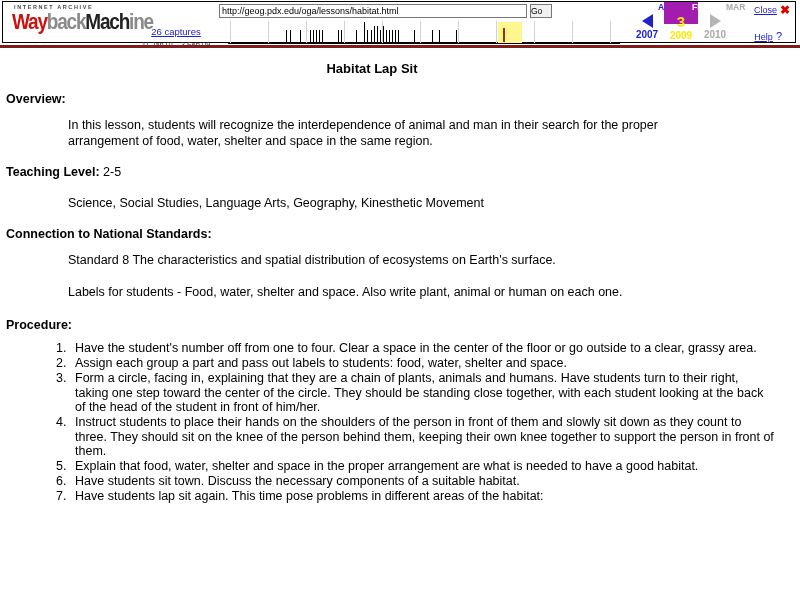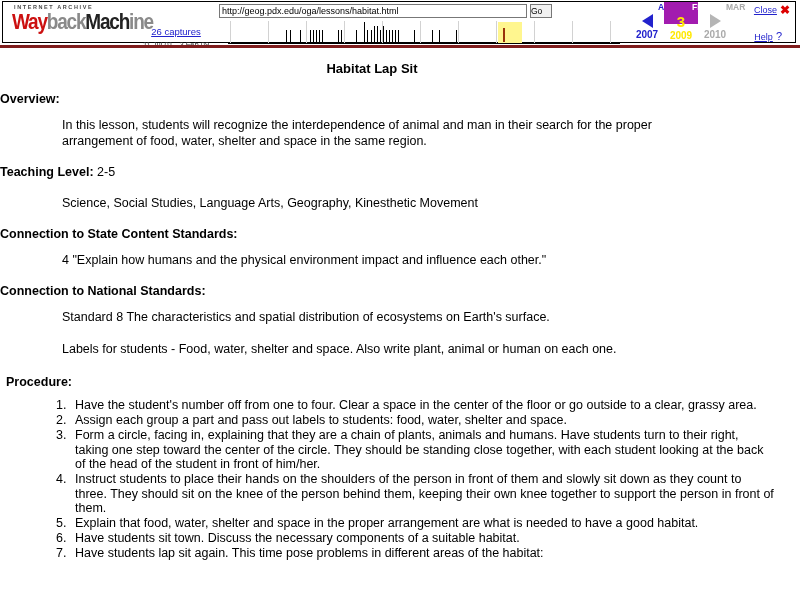--- a/index.html
+++ b/index.html
@@ -243,20 +243,21 @@
   }
   .doc-title {
     text-align: center;
     font-size: 13px;
     font-weight: bold;
     margin: 13px 8px 0 0;
     padding-right: 48px;
   }
   .sec {
     margin-top: 16px;
+    padding-left: 6px;
   }
   .sec-head {
     font-size: 12.5px;
     font-weight: bold;
   }
   .sec-head .norm {
     font-weight: normal;
   }
   .sec-body {
     margin-top: 11px;
@@ -291,21 +292,21 @@
 
   <div class="wm-logo">
     <div class="wm-logo-top">INTERNET ARCHIVE</div>
     <div class="wm-logo-main">
       <span class="wm-logo-way">Way</span><span class="wm-logo-back">back</span><span class="wm-logo-mach">Mach</span><span class="wm-logo-ine">ine</span>
     </div>
   </div>
 
   <div class="wm-captures">
     <a href="#">26 captures</a>
-    <div class="wm-capt-range">11 Jul 01 - 3 Feb 09</div>
+    <div class="wm-capt-range">11 Jan 01 - 3 Feb 09</div>
   </div>
 
   <div class="wm-url-wrap">
     <div class="wm-url" placeholder="Enter a URL">http://geog.pdx.edu/oga/lessons/habitat.html</div>
     <div class="wm-go">Go</div>
   </div>
 
   <div class="wm-timeline">
       <div class="wm-highlight" style="left: 270px; width: 24px;"></div>
       <div class="wm-tick" style="left: 2px;"></div>
@@ -384,24 +385,20 @@
         <div class="sec-head">Overview:</div>
         <div class="sec-body">In this lesson, students will recognize the interdependence of animal and man in their search for the proper arrangement of food, water, shelter and space in the same region.</div>
       </div>
       <div class="sec">
         <div class="sec-head">Teaching Level:<span class="norm"> 2-5</span></div>
       </div>
       <div class="sec">
         <div class="sec-body">Science, Social Studies, Language Arts, Geography, Kinesthetic Movement</div>
       </div>
       <div class="sec">
-        <div class="sec-head">Connection to State Content Standards:</div>
-        <div class="sec-body">4 "Explain how humans and the physical environment impact and influence each other."</div>
-      </div>
-      <div class="sec">
         <div class="sec-head">Connection to National Standards:</div>
         <div class="sec-body">Standard 8 The characteristics and spatial distribution of ecosystems on Earth's surface.</div>
       </div>
       <div class="sec">
         <div class="sec-body">Labels for students - Food, water, shelter and space. Also write plant, animal or human on each one.</div>
       </div>
     </div>
 
   <div class="proc-head">Procedure:</div>
   <ol class="proc">

